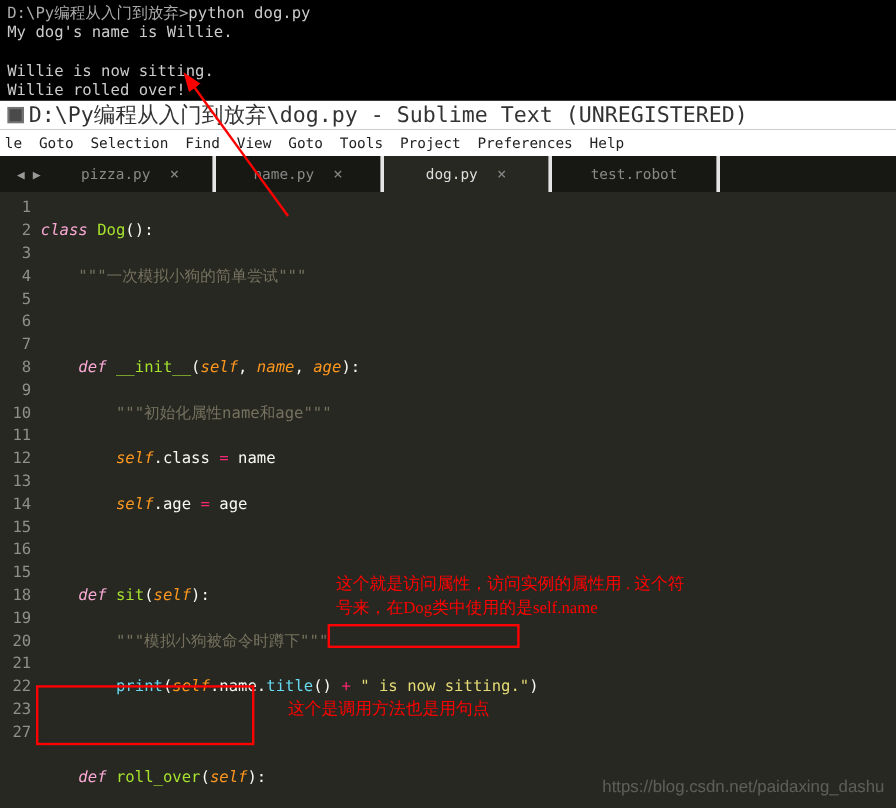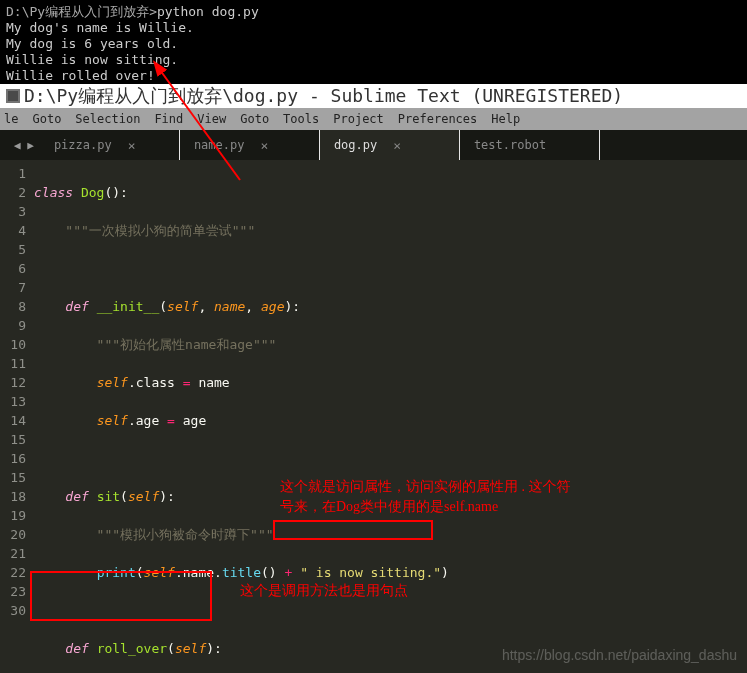--- a/index.html
+++ b/index.html
@@ -1,25 +1,25 @@
 <!DOCTYPE html>
 <html><head>
 <meta charset="utf-8">
 <style>
 *{margin:0;padding:0;box-sizing:border-box;font-family:Consolas,monospace}
 body{width:747px;height:673px;background:#272822;overflow:hidden;position:relative}
 .terminal{background:#000;color:#ccc;padding:4px 6px;font-size:13px;line-height:16px;height:84px}
 .terminal .prompt{color:#aaa}
 .titlebar{background:#fff;color:#333;display:flex;align-items:center;height:24px;font-size:18px;font-family:Tahoma,sans-serif;padding:0 6px}
 .titlebar svg{margin-right:4px}
-.menubar{background:#a3a3a3;color:#222;height:22px;display:flex;align-items:center;font-size:12px;font-family:Tahoma,sans-serif;gap:14px;padding:0 4px}
+.menubar{background:#ffffff;color:#222;height:22px;display:flex;align-items:center;font-size:12px;font-family:Tahoma,sans-serif;gap:14px;padding:0 4px}
 .menubar span{cursor:pointer}
 .tabbar{background:#171814;height:30px;display:flex;align-items:stretch;padding-left:8px}
 .nav-arrows{display:flex;align-items:center;color:#999;font-size:11px;padding:0 6px;gap:4px}
-.tab{display:flex;align-items:center;padding:0 14px;color:#888;font-size:12px;border-right:1px solid #e5e5e5;min-width:140px;justify-content:flex-start}
+.tab{display:flex;align-items:center;padding:0 14px;color:#888;font-size:12px;border-right:3px solid #e5e5e5;min-width:140px;justify-content:center}
 .tab.active{background:#272822;color:#ddd}
 .tab .close{font-size:13px;color:#888;margin-left:16px}
 .editor{display:flex;height:calc(673px - 76px - 24px - 22px - 30px);position:relative}
 .gutter{background:#272822;color:#8f908a;width:34px;text-align:right;padding:4px 8px 4px 0;font-size:13px;line-height:19px}
 .code{flex:1;padding:4px 0;font-size:13px;line-height:19px;color:#f8f8f2;white-space:pre;position:relative}
 .kw{color:#f9a8d4;font-style:italic}
 .fn{color:#a6e22e}
 .str{color:#e6db74}
 .cm{color:#75715e}
 .param{color:#fd971f;font-style:italic}
@@ -29,21 +29,21 @@
 .red-text{position:absolute;color:#ff0000;font-size:14px;font-family:SimSun,serif;white-space:nowrap}
 .red-box{position:absolute;border:2px solid #ff0000}
 .watermark{position:absolute;right:10px;bottom:10px;color:rgba(255,255,255,.25);font-size:14px;font-family:Arial}
 </style>
 </head>
 <body>
 
 <div class="terminal">
 <span class="prompt">D:\Py编程从入门到放弃&gt;</span><span>python dog.py</span><br>
 <span>My dog's name is Willie.</span><br>
-<span>My dog is 6 years old.</span><br>
+<br>
 <span>Willie is now sitting.</span><br>
 <span>Willie rolled over!</span>
 </div>
 
 <div class="titlebar">
 <svg width="14" height="14" viewBox="0 0 14 14">
       <rect width="14" height="14" fill="#737373"></rect>
       <rect x="2" y="2" width="10" height="10" fill="#4a4a4a"></rect>
     </svg>
 <span>D:\Py编程从入门到放弃\dog.py - Sublime Text (UNREGISTERED)</span>
@@ -99,21 +99,21 @@
 <div>14</div>
 <div>15</div>
 <div>16</div>
 <div>15</div>
 <div>18</div>
 <div>19</div>
 <div>20</div>
 <div>21</div>
 <div>22</div>
 <div>23</div>
-<div>30</div>
+<div>27</div>
 </div>
 <div class="code">
 <div><span class="kw">class </span><span class="fn">Dog</span><span>():</span></div>
 <div><span class="cm">    """一次模拟小狗的简单尝试"""</span></div>
 <div> </div>
 <div><span class="kw">    def </span><span class="fn">__init__</span><span>(</span><span class="param">self</span><span>, </span><span class="param">name</span><span>, </span><span class="param">age</span><span>):</span></div>
 <div><span class="cm">        """初始化属性name和age"""</span></div>
 <div><span>        </span><span class="param">self</span><span>.class </span><span class="op">=</span><span> name</span></div>
 <div><span>        </span><span class="param">self</span><span>.age </span><span class="op">=</span><span> age</span></div>
 <div> </div>

